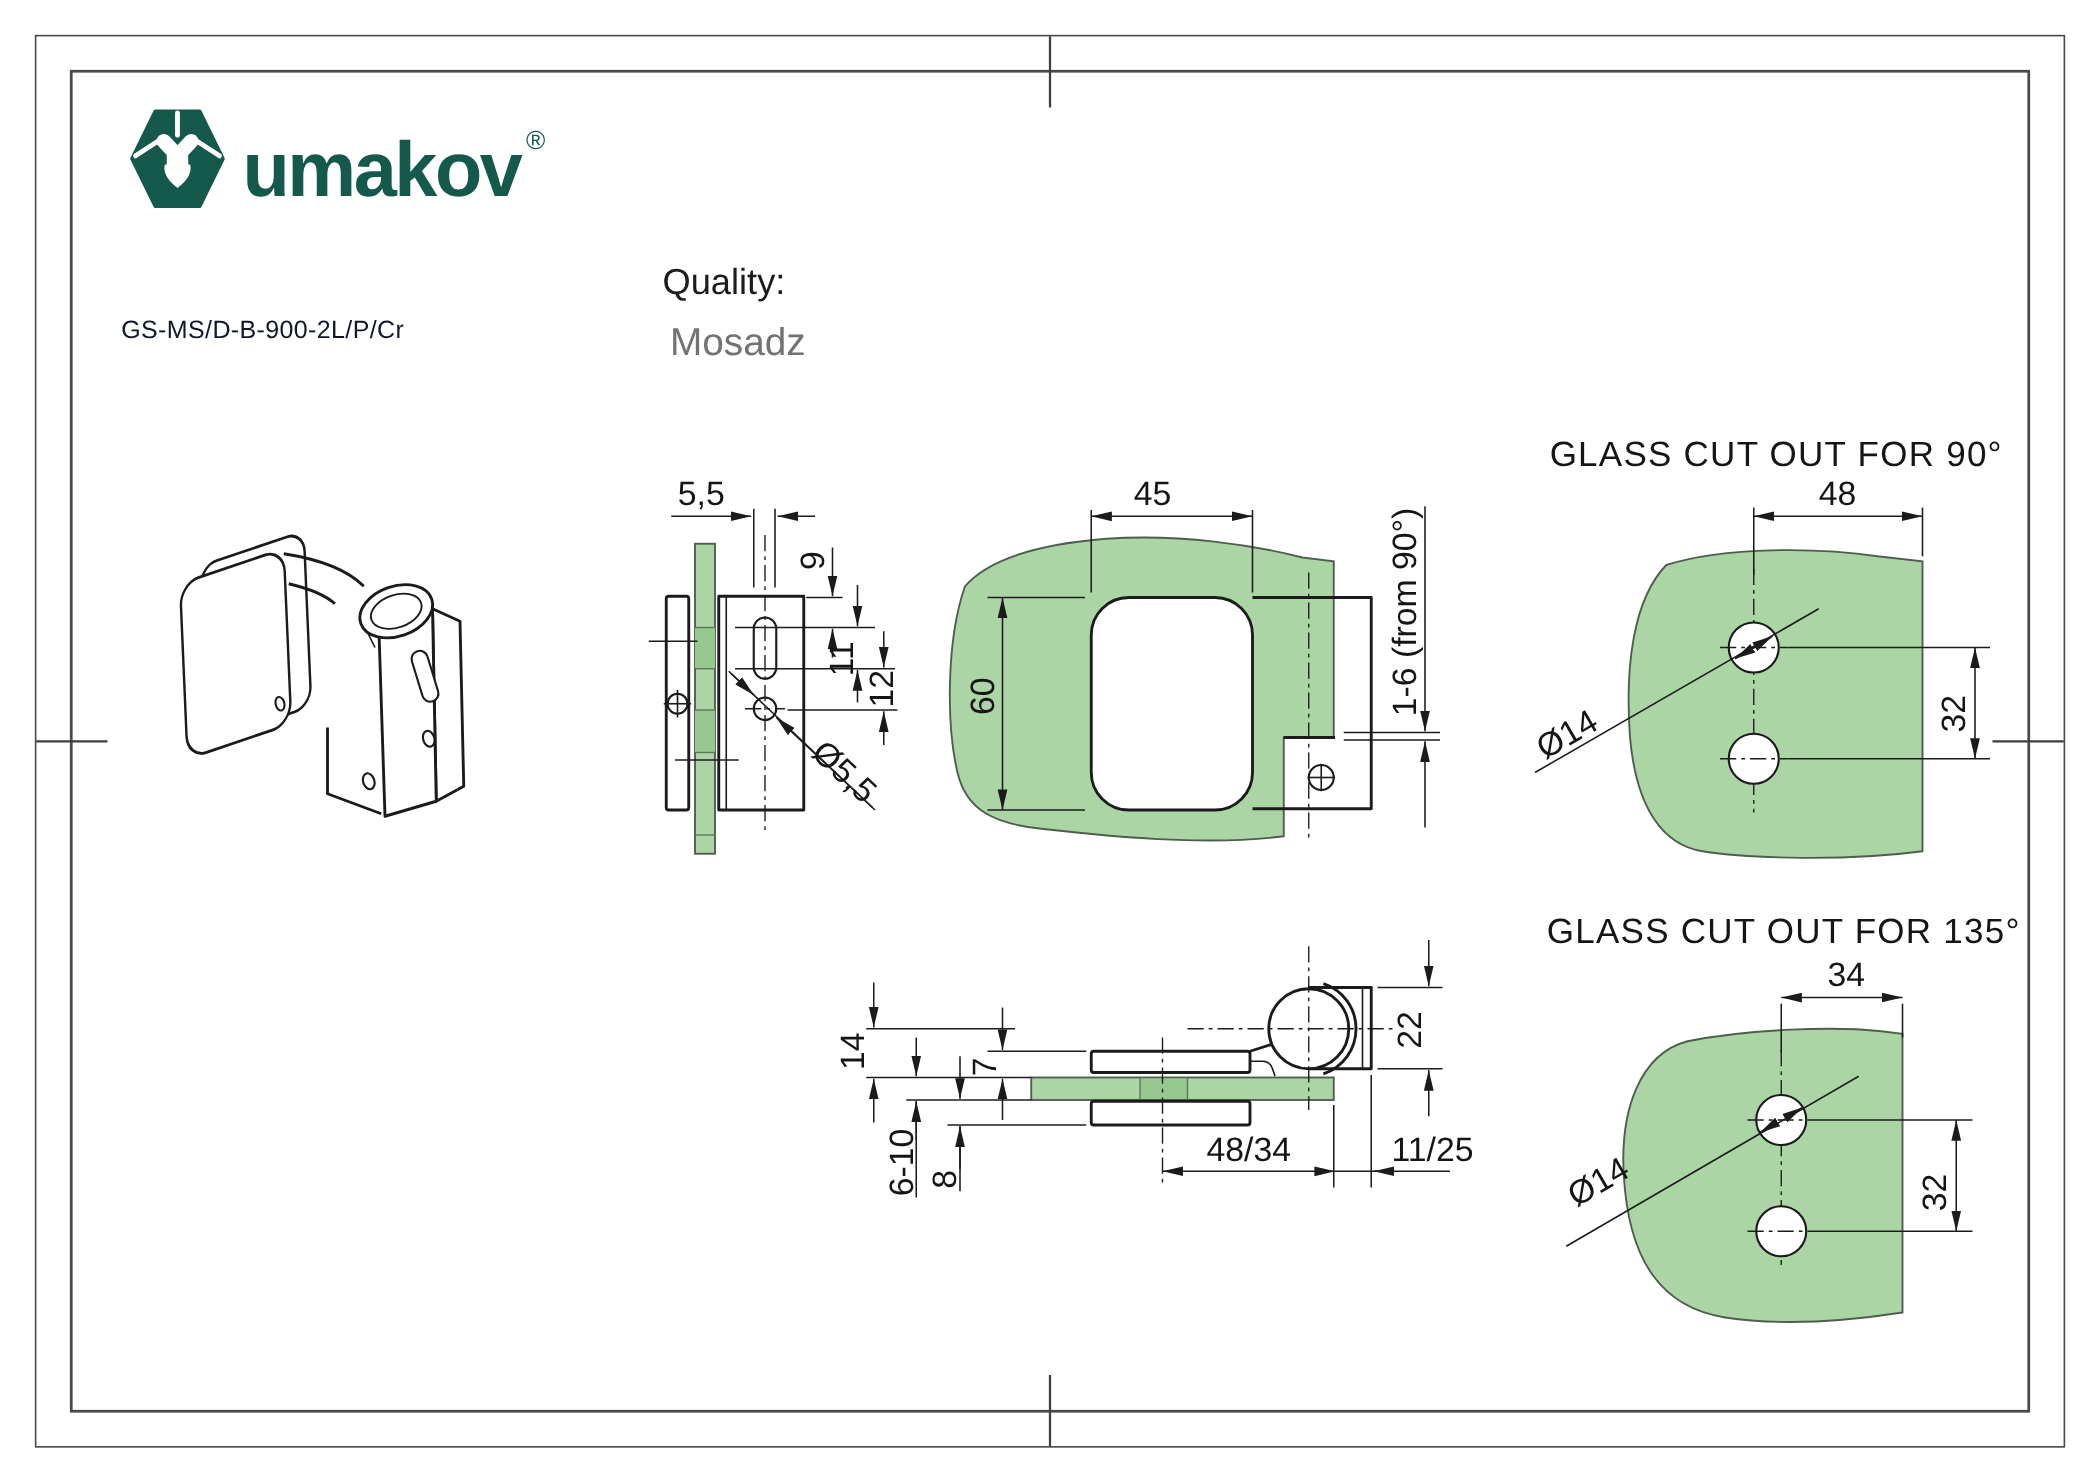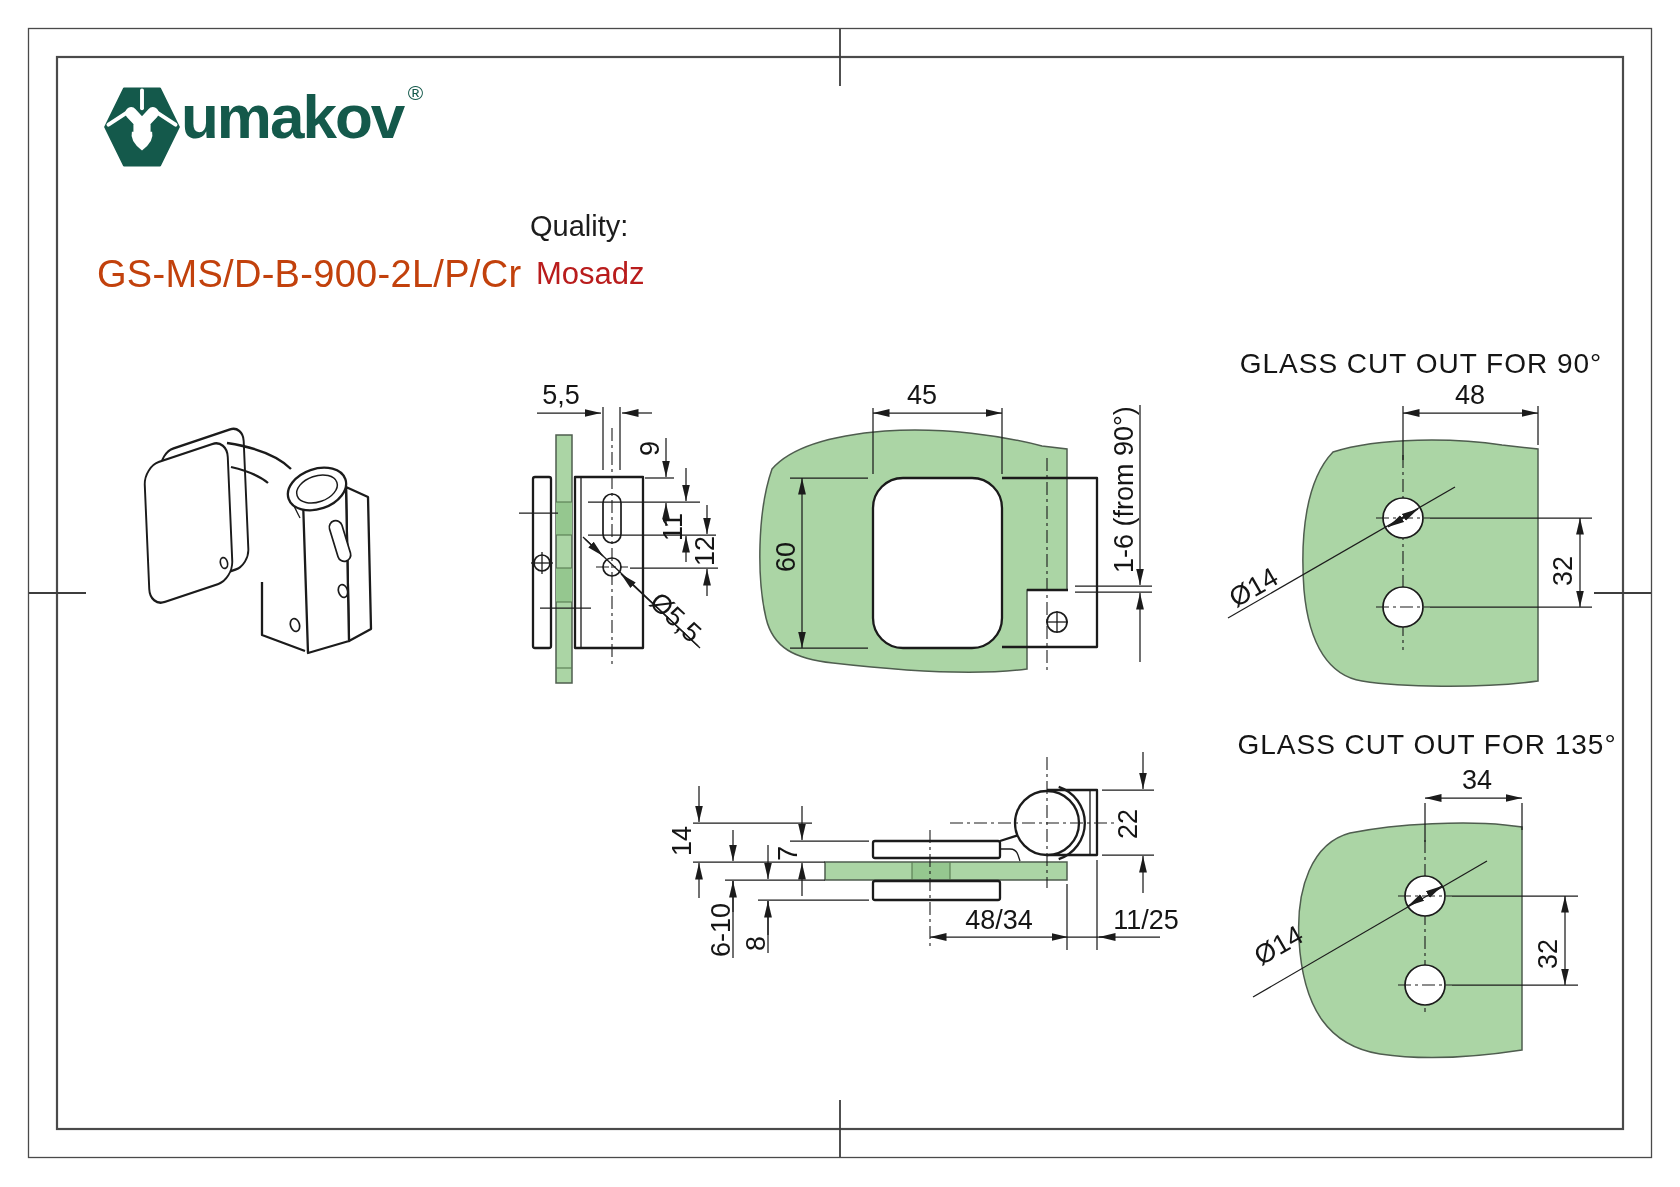--- a/index.html
+++ b/index.html
@@ -19,26 +19,26 @@
   .gl  { fill:#abd5a5; stroke:#4f5d4f; stroke-width:1.5; }
   .gld { fill:#95c78f; stroke:none; }
   .gsep{ stroke:#567a50; stroke-width:1.1; }
   .frame { stroke:#4a4a4a; fill:none; }
 
   text { font-family:"Liberation Sans","DejaVu Sans",sans-serif; fill:#151515; }
   .td { font-size:27px; }
   .tt { font-size:28px; letter-spacing:1px; }
 
   
-  .logo { position:absolute; left:103px; top:86px; display:flex; align-items:flex-start; }
+  .logo { position:absolute; left:103px; top:86px; display:flex; align-items:flex-end; gap:13px; }
   .logo-word { font-size:62px; font-weight:700; letter-spacing:-2px; line-height:1; position:relative; padding-right:18px; }
   .logo-reg { position:absolute; right:-2px; top:-4px; font-size:21px; font-weight:400; letter-spacing:0; }
-  .product-code { position:absolute; left:97px; top:253px; font-size:38px; color:#c2410c; letter-spacing:0.3px; }
+  .product-code { position:absolute; left:97px; top:253px; font-size:20px; color:#0f172a; letter-spacing:0.3px; }
   .quality-label { position:absolute; left:530px; top:210px; font-size:29px; color:#1c1c1c; }
-  .quality-value { position:absolute; left:536px; top:256px; font-size:31px; color:#b91c1c; }
+  .quality-value { position:absolute; left:536px; top:256px; font-size:31px; color:#737373; }
 </style>
 </head>
 <body>
 
 <div class="page">
 
   <svg class="drawing-svg" width="1680" height="1187" viewBox="0 0 1680 1187">
     <defs>
       <marker id="arr" markerUnits="userSpaceOnUse" markerWidth="18" markerHeight="12" refX="16.5" refY="5" orient="auto-start-reverse">
         <path d="M0,1.1 L16.5,5 L0,8.9 Z" fill="#1b1b1b"></path>

